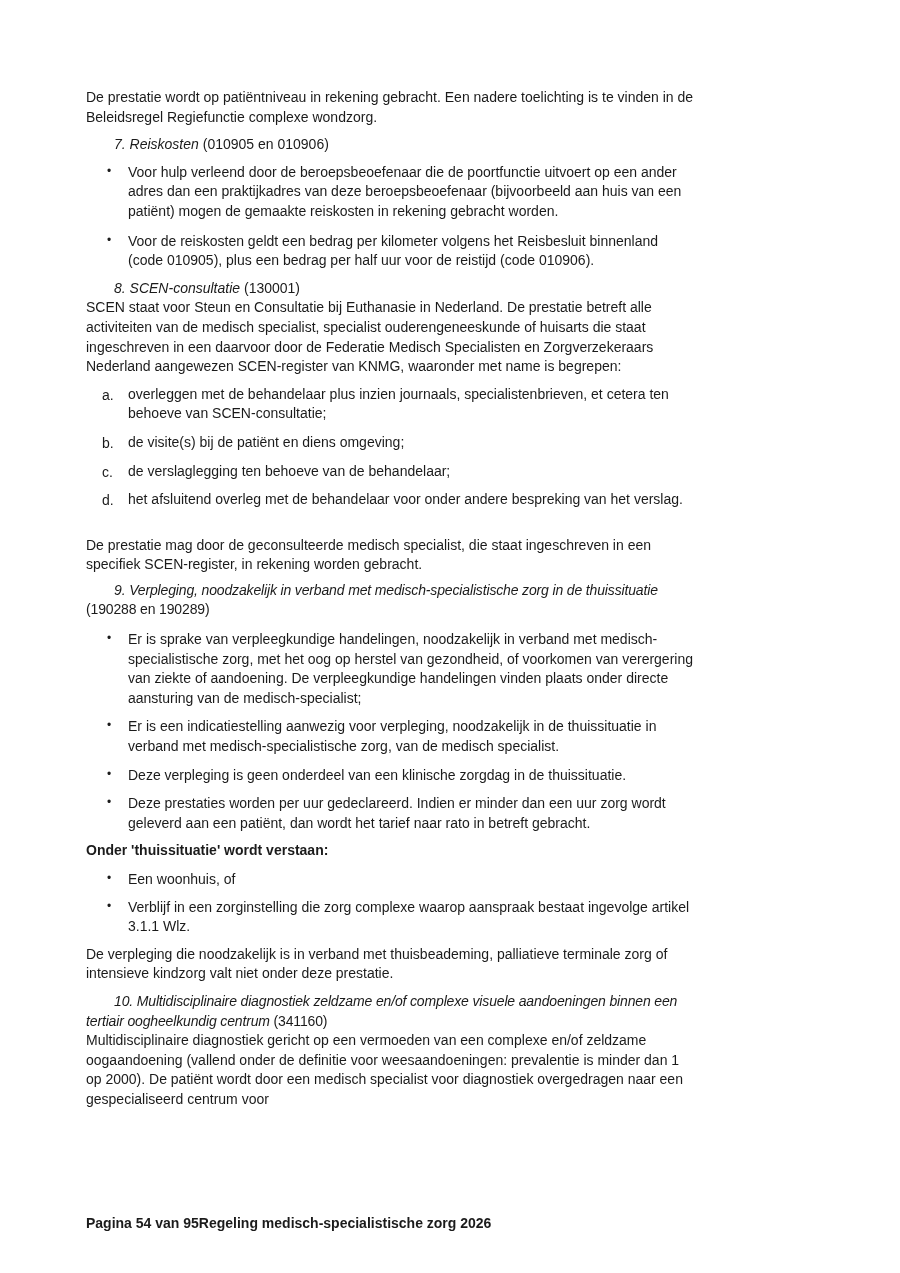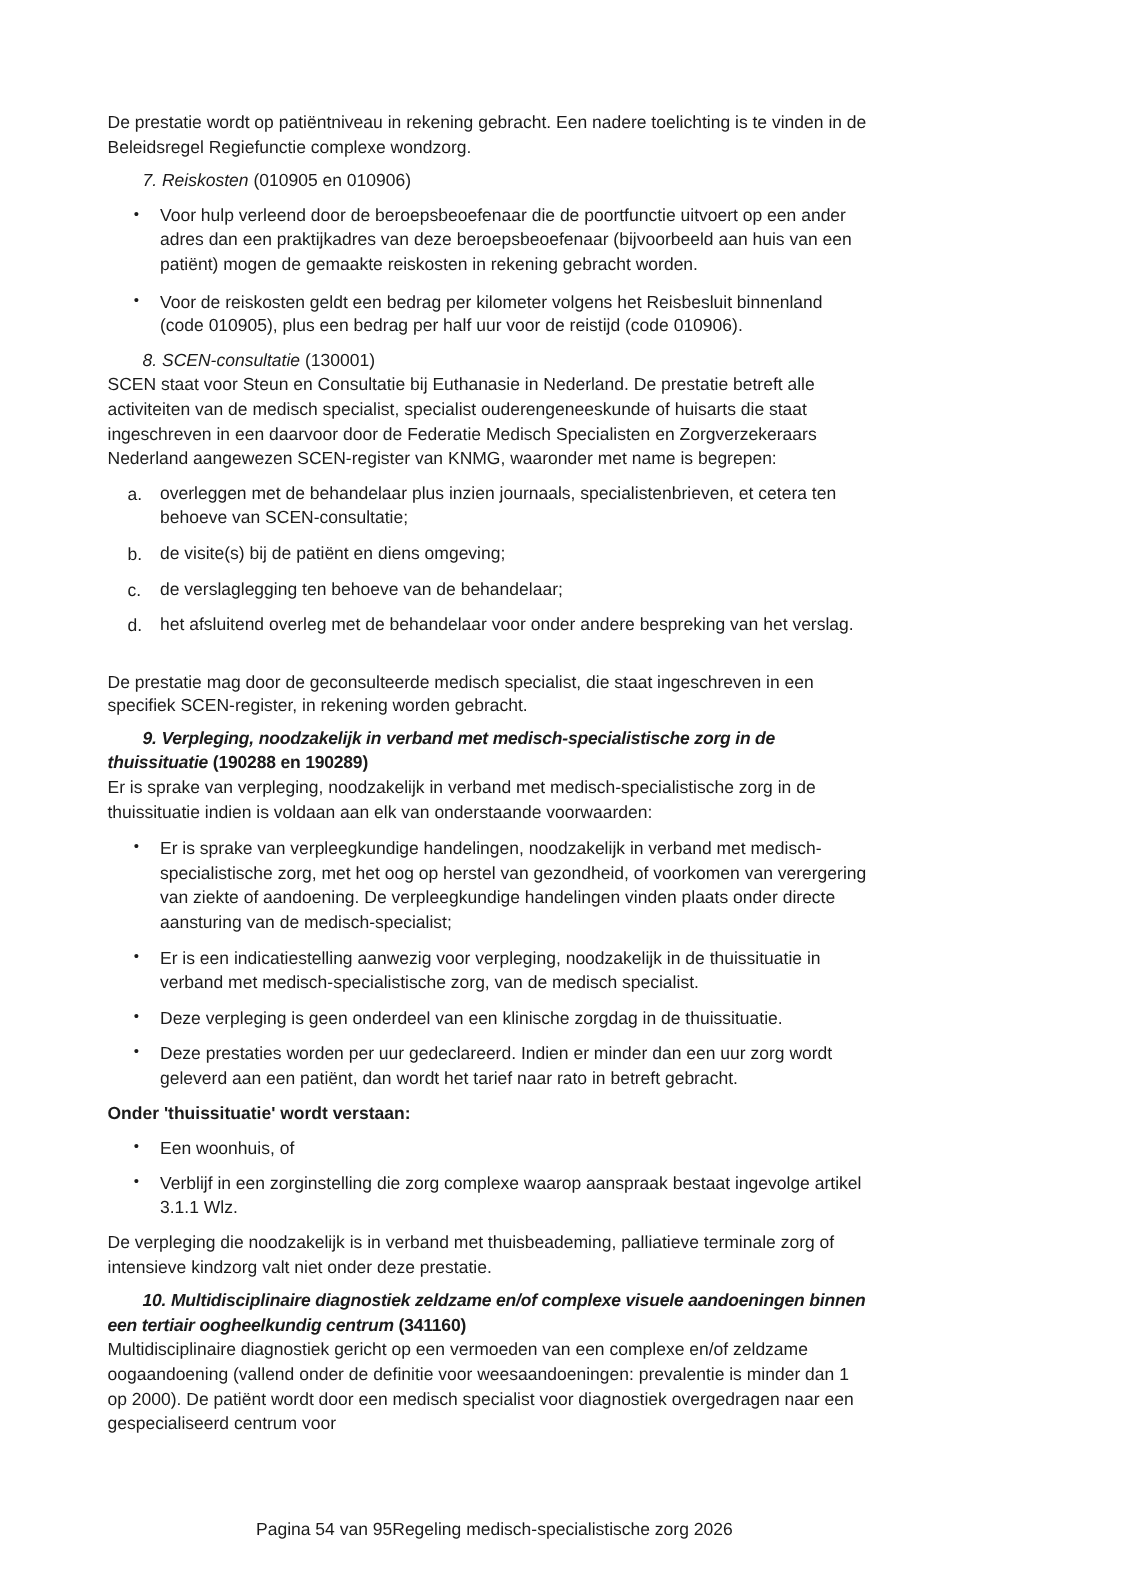--- a/index.html
+++ b/index.html
@@ -14,40 +14,41 @@
     line-height:19.6px;
     color:#1b1b1b;
     padding:88px 85px 0 86px;
   }
   .p { margin:0 0 8px 0; }
   .mb6  { margin-bottom:6px; }
   .mb10 { margin-bottom:10px; }
   .mb26 { margin-bottom:26px; }
   .mb27 { margin-bottom:27px; }
   em { font-style:italic;margin-left:28px; }
-  .tight { letter-spacing:-0.15px;font-weight:bold; }
+  .tight { letter-spacing:-0.15px; }
 
   ul.blist { list-style:none; margin:0 0 8px 0; }
   ul.blist > li { position:relative; padding-left:42px; margin-bottom:10px; }
   ul.blist > li:last-child { margin-bottom:0; }
   ul.blist .marker {
     position:absolute; left:21px; top:-1px;
     font-size:12px;
   }
 
   ol.llist { list-style:none; margin:0 0 26px 0; }
   ol.llist > li { position:relative; padding-left:42px; margin-bottom:9px; }
   ol.llist > li:last-child { margin-bottom:0; }
   ol.llist .lmarker { position:absolute; left:16px; top:1px; }
 
   .footer {
     position:absolute;
     left:86px; right:75px; top:1214px;
-    display:flex; justify-content:center;
+    display:flex; justify-content:flex-start;
     font-size:14px;
+    font-weight:bold;
   }
 </style>
 </head>
 <body>
 
 <div class="page">
 
   <p class="p">De prestatie wordt op patiëntniveau in rekening gebracht. Een nadere toelichting is te vinden in de Beleidsregel Regiefunctie complexe wondzorg.</p>
 
   <p class="p"><em><span>7. </span><span>Reiskosten</span></em><span> (010905 en 010906)</span></p>
@@ -84,21 +85,20 @@
     <li>
       <span class="lmarker">d.</span>
       <span>het afsluitend overleg met de behandelaar voor onder andere bespreking van het verslag.</span>
     </li>
   </ol>
 
   <p class="p mb6">De prestatie mag door de geconsulteerde medisch specialist, die staat ingeschreven in een specifiek SCEN-register, in rekening worden gebracht.</p>
 
   <div class="p mb10">
     <span class="tight"><em><span>9. </span><span>Verpleging, noodzakelijk in verband met medisch-specialistische zorg in de thuissituatie</span></em><span> (190288 en 190289)</span></span><br>
-    <span>Er is sprake van verpleging, noodzakelijk in verband met medisch-specialistische zorg in de thuissituatie indien is voldaan aan elk van onderstaande voorwaarden:</span>
   </div>
 
   <ul class="blist mb27">
     <li style="margin-bottom:9px;">
       <span class="marker">•</span>
       <span>Er is sprake van verpleegkundige handelingen, noodzakelijk in verband met medisch-specialistische zorg, met het oog op herstel van gezondheid, of voorkomen van verergering van ziekte of aandoening. De verpleegkundige handelingen vinden plaats onder directe aansturing van de medisch-specialist;</span>
     </li>
     <li style="margin-bottom:9px;">
       <span class="marker">•</span>
       <span>Er is een indicatiestelling aanwezig voor verpleging, noodzakelijk in de thuissituatie in verband met medisch-specialistische zorg, van de medisch specialist.</span>

